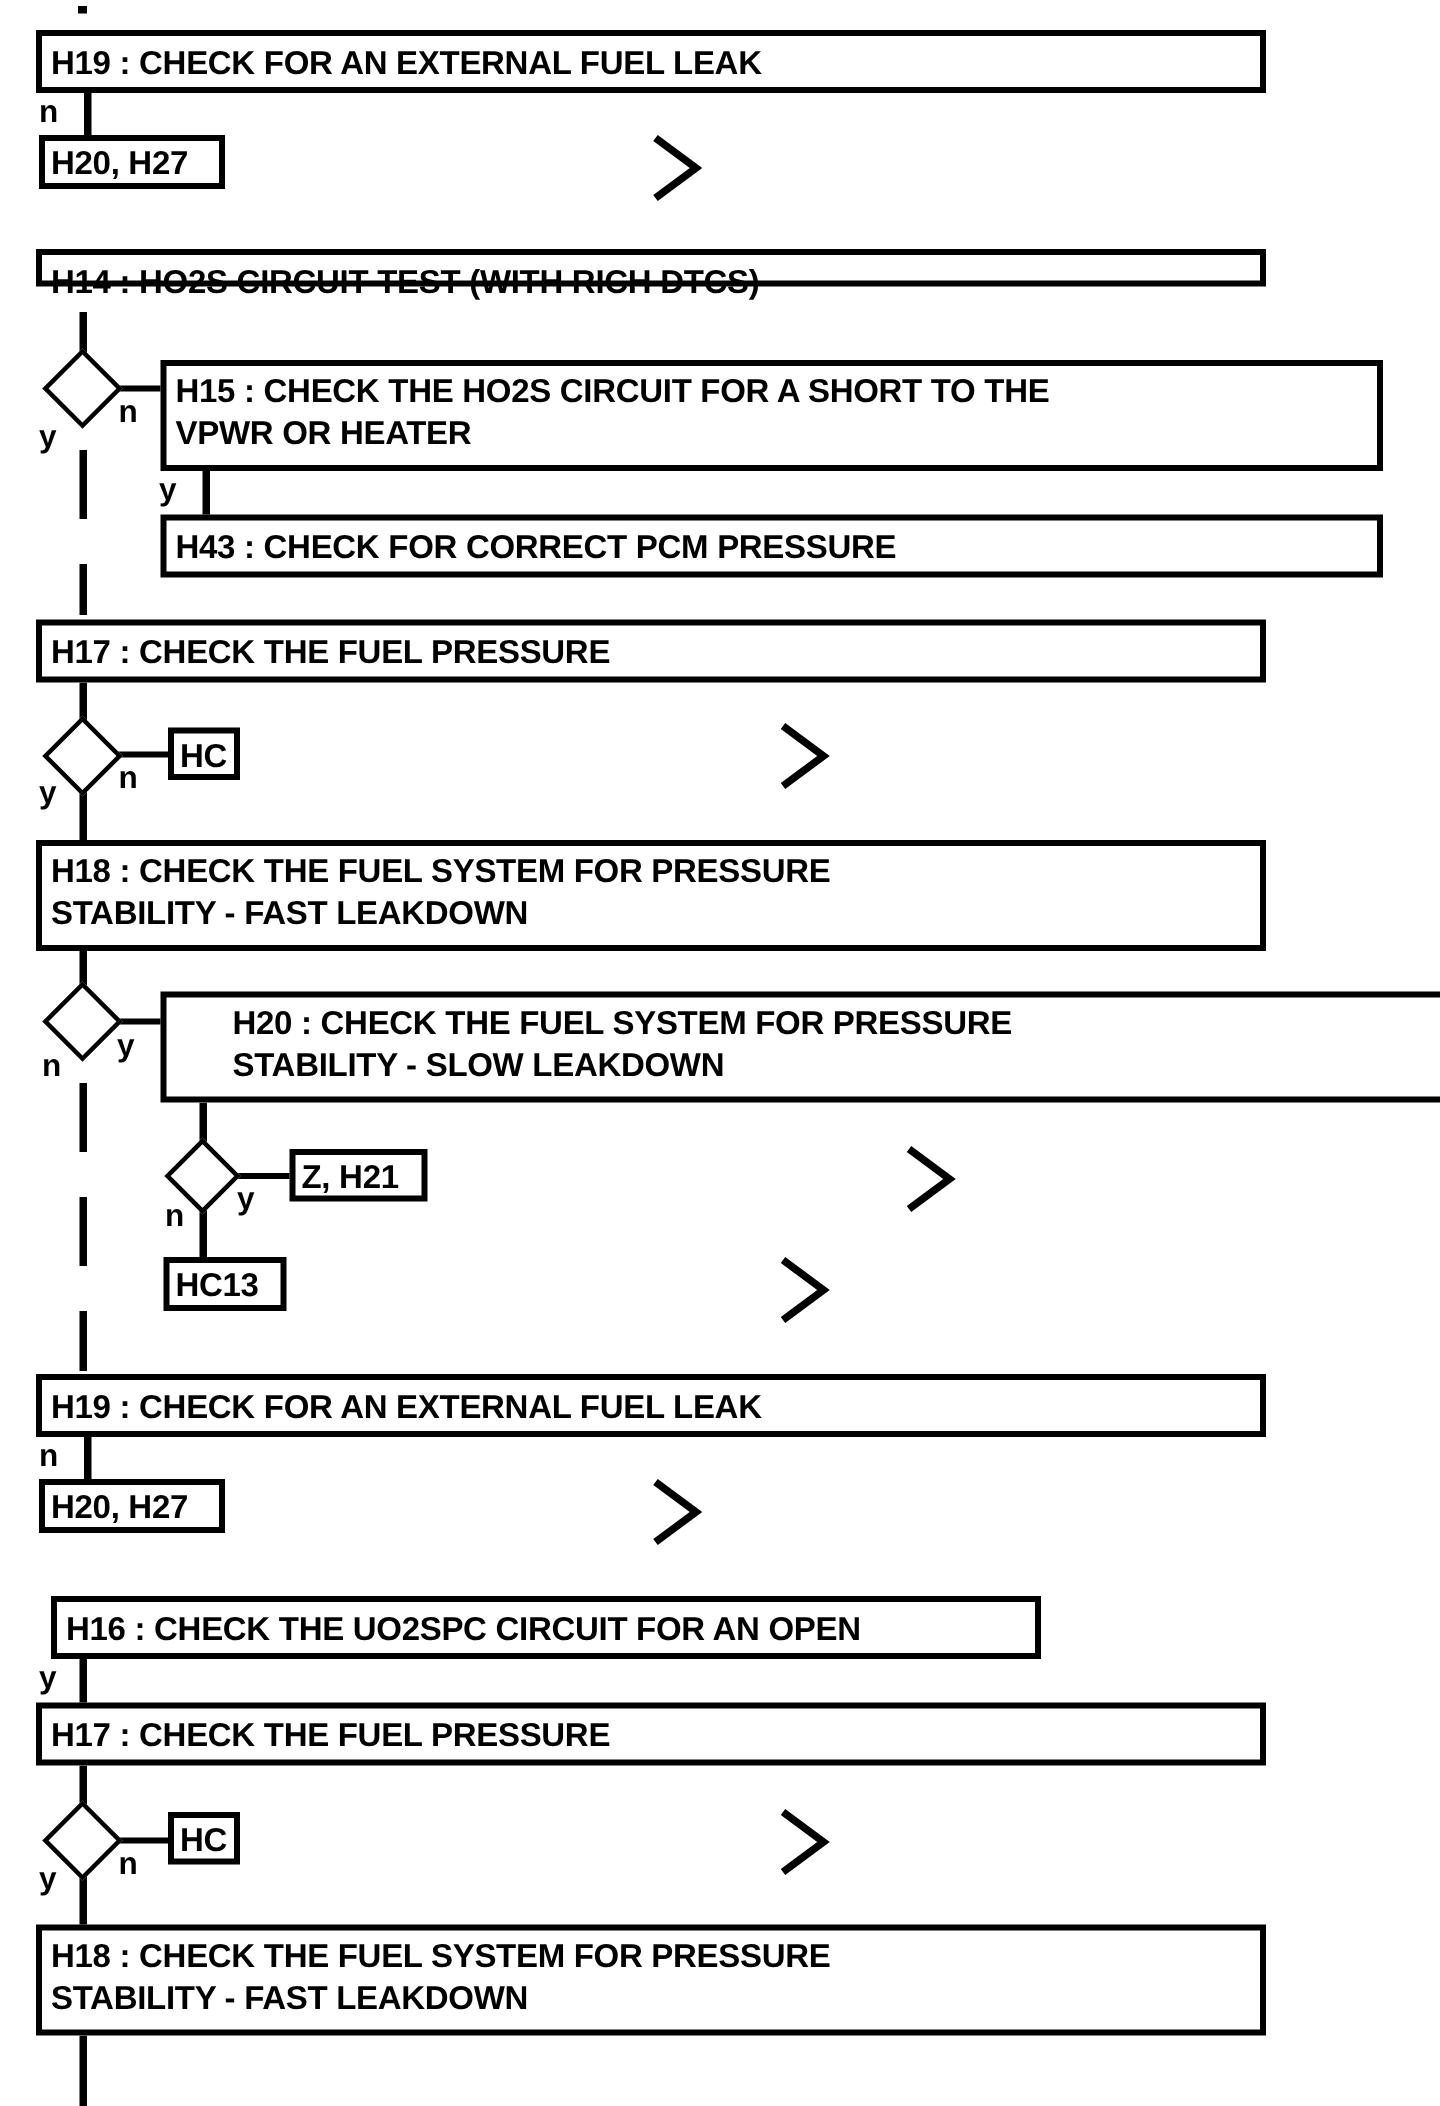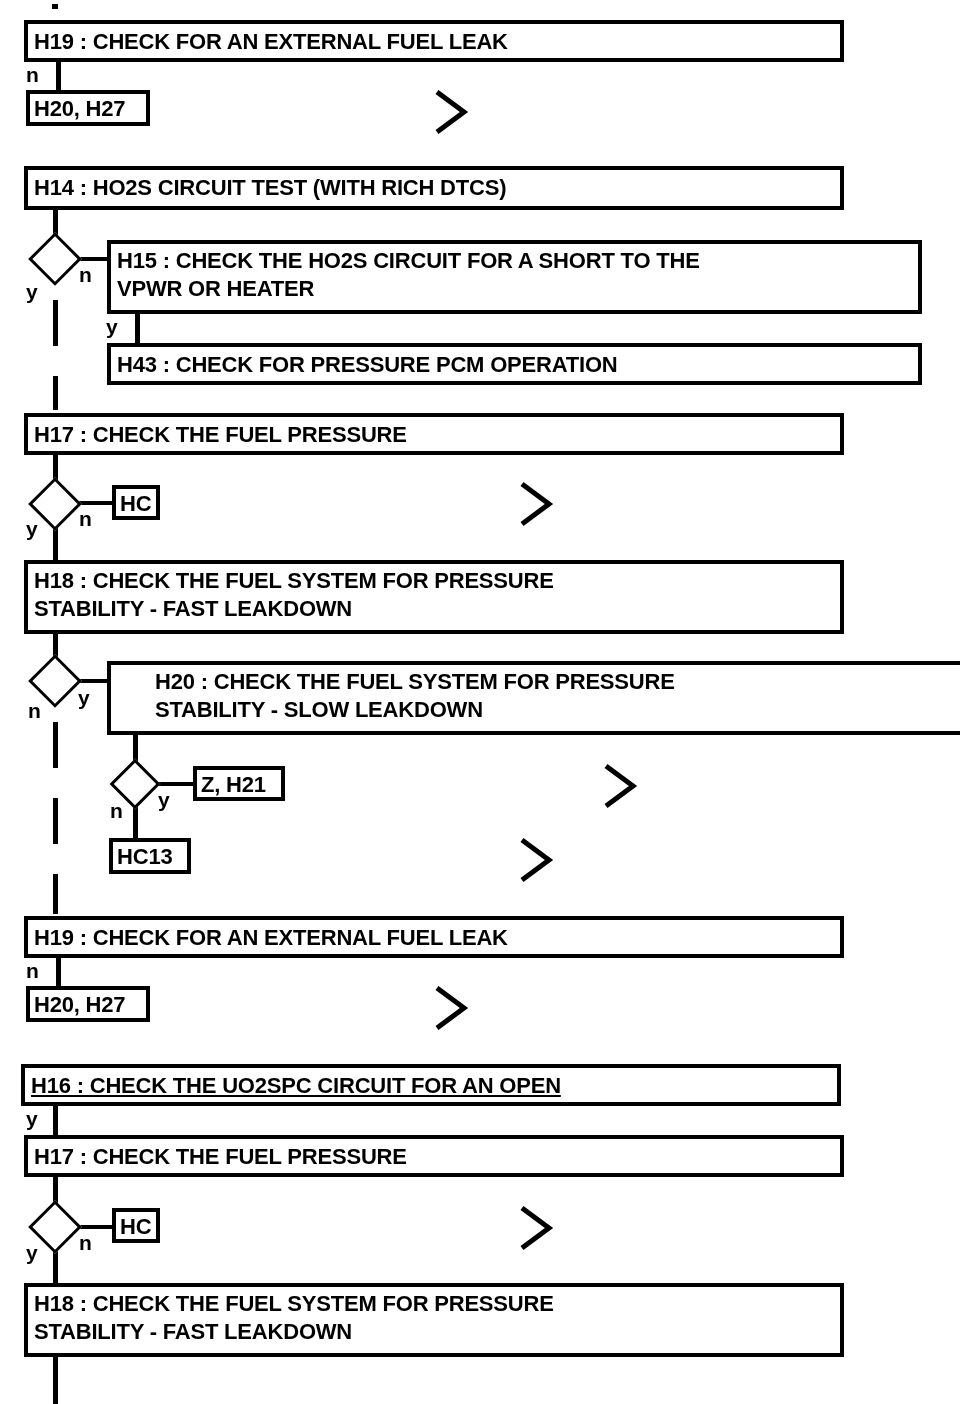--- a/index.html
+++ b/index.html
@@ -123,39 +123,39 @@
   <div class="blabel" style="left:26px; top:64px;">n</div>
 
   <div class="chip" style="left:26px; top:90px; width:124px; height:36px;">H20, H27</div>
 
   <div class="chev" style="left:431px; top:88px;">
     <svg width="40" height="48" viewBox="0 0 40 48">
       <polyline points="6,4 33,24 6,44" fill="none" stroke="#000000" stroke-width="5"></polyline>
     </svg>
   </div>
 
-  <div class="node" style="left:24px; top:166px; width:820px; height:44px;">H14 : HO2S CIRCUIT TEST (WITH RICH DTCS)</div>
+  <div class="node" style="left:24px; top:166px; width:820px; height:25px;">H14 : HO2S CIRCUIT TEST (WITH RICH DTCS)</div>
 
   <div class="vline" style="left:53px; top:208px; width:5px; height:34px;"></div>
 
   <div class="diamond" style="left:36px; top:240px; width:38px; height:38px;">
     <div></div>
   </div>
 
   <div class="hline" style="left:74px; top:257px; width:36px; height:4px;"></div>
   <div class="blabel" style="left:79px; top:264px;">n</div>
   <div class="blabel" style="left:26px; top:281px;">y</div>
 
   <div class="node two-line" style="left:107px; top:240px; width:815px; height:74px;">H15 : CHECK THE HO2S CIRCUIT FOR A SHORT TO THE
 VPWR OR HEATER</div>
 
   <div class="vline" style="left:135px; top:314px; width:5px; height:30px;"></div>
   <div class="blabel" style="left:106px; top:316px;">y</div>
 
-  <div class="node" style="left:107px; top:343px; width:815px; height:42px;">H43 : CHECK FOR PRESSURE PCM OPERATION</div>
+  <div class="node" style="left:107px; top:343px; width:815px; height:42px;">H43 : CHECK FOR CORRECT PCM PRESSURE</div>
 
   <div class="vdash" style="left:53px; top:300px; width:5px; height:110px;"></div>
 
   <div class="node" style="left:24px; top:413px; width:820px; height:42px;">H17 : CHECK THE FUEL PRESSURE</div>
 
   <div class="vline" style="left:53px; top:455px; width:5px; height:33px;"></div>
 
   <div class="diamond" style="left:36px; top:485px; width:38px; height:38px;">
     <div></div>
   </div>
@@ -226,21 +226,21 @@
   <div class="blabel" style="left:26px; top:960px;">n</div>
 
   <div class="chip" style="left:26px; top:986px; width:124px; height:36px;">H20, H27</div>
 
   <div class="chev" style="left:431px; top:984px;">
     <svg width="40" height="48" viewBox="0 0 40 48">
       <polyline points="6,4 33,24 6,44" fill="none" stroke="#000000" stroke-width="5"></polyline>
     </svg>
   </div>
 
-  <div class="node" style="left:21px; top:1064px; width:820px; height:42px;text-decoration:underline;">H16 : CHECK THE UO2SPC CIRCUIT FOR AN OPEN</div>
+  <div class="node" style="left:34px; top:1064px; width:660px; height:42px;">H16 : CHECK THE UO2SPC CIRCUIT FOR AN OPEN</div>
 
   <div class="vline" style="left:53px; top:1106px; width:5px; height:30px;"></div>
   <div class="blabel" style="left:26px; top:1108px;">y</div>
 
   <div class="node" style="left:24px; top:1135px; width:820px; height:42px;">H17 : CHECK THE FUEL PRESSURE</div>
 
   <div class="vline" style="left:53px; top:1177px; width:5px; height:33px;"></div>
 
   <div class="diamond" style="left:36px; top:1208px; width:38px; height:38px;">
     <div></div>

